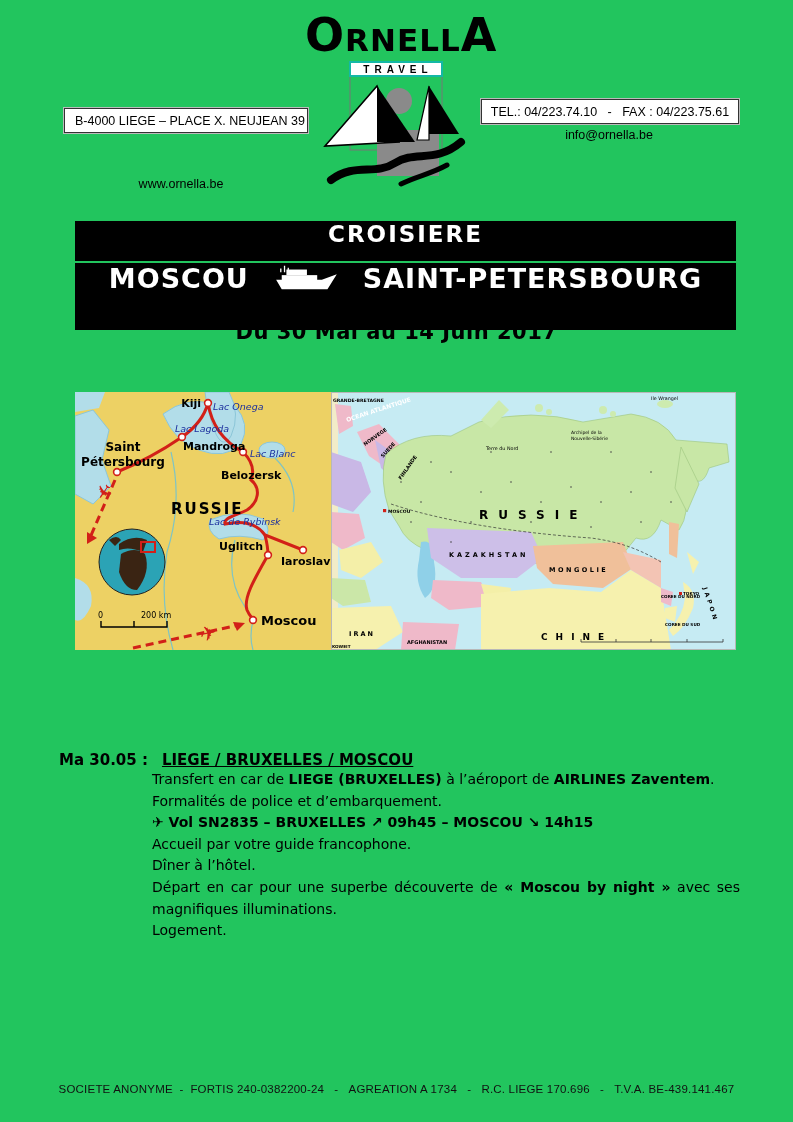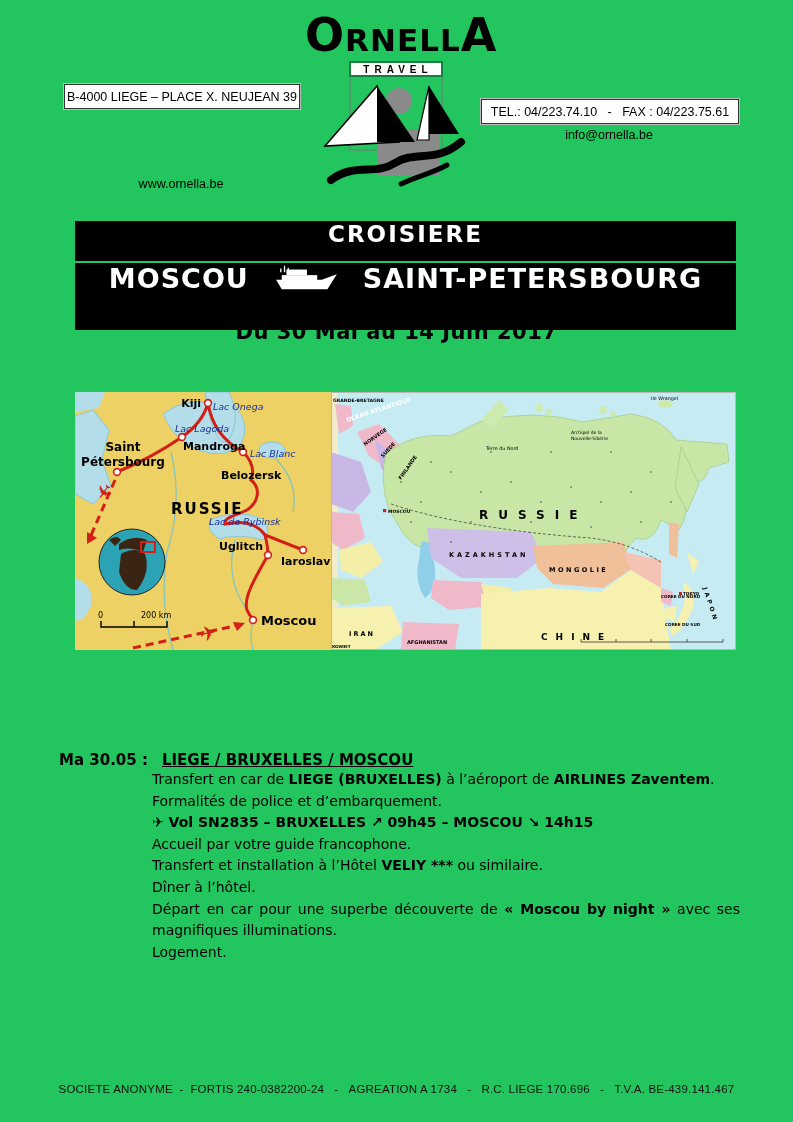--- a/index.html
+++ b/index.html
@@ -2,31 +2,31 @@
 <html><head>
 <meta charset="utf-8">
 <style>
   html,body{margin:0;padding:0;background:#fff;}
   .page{position:relative;width:793px;height:1122px;background:#22c55e;overflow:hidden;
         font-family:"DejaVu Sans",sans-serif;color:#000;}
   
   .hdr-box{position:absolute;border:1px solid #333;box-shadow:0 0 0 1px #bbb;
            font-family:"Liberation Sans",sans-serif;font-size:12.5px;
            display:flex;align-items:center;justify-content:center;background:#fff;white-space:nowrap;}
-  .addr-box{left:64px;top:84px;width:234px;height:23px;}
+  .addr-box{left:64px;top:108px;width:234px;height:23px;padding-left:8px;}
   .tel-box{left:481px;top:99px;width:256px;height:23px;}
   .under-link{position:absolute;text-align:center;font-family:"Liberation Sans",sans-serif;
               font-size:12.5px;}
   .website{left:64px;top:129px;width:234px;margin-top:48px;}
   .email{left:481px;top:128px;width:256px;}
   .logo{position:absolute;left:305px;top:12px;width:182px;height:172px;text-align:center;}
   .logo-word{line-height:1;font-weight:bold;font-size:31px;letter-spacing:1px;}
   .logo-word span{display:inline;}
   .logo-cap{font-size:46px;}
-  .logo-travel{display:inline-block;border:2px solid #15803d;background:#fff;font-size:10px;
+  .logo-travel{display:inline-block;border:2px solid #14b8a6;background:#fff;font-size:10px;
                font-weight:bold;letter-spacing:5px;padding:1px 8px 0 12px;margin-top:-6px;
                position:relative;z-index:2;font-family:"Liberation Sans",sans-serif;}
   .logo-art{display:block;margin:-7px auto 0;}
   
   .banner{position:absolute;left:75px;width:661px;background:#000;color:#fff;
           display:flex;align-items:flex-start;justify-content:center;font-weight:bold;margin-top:35px;}
   .banner1{top:186px;height:40px;font-size:23px;letter-spacing:2px;}
   .banner2{top:228px;height:67px;font-size:27px;letter-spacing:1px;gap:24px;}
   .date-line{position:absolute;left:0;top:320px;width:100%;text-align:center;
              font-size:21px;font-weight:bold;letter-spacing:.5px;}
@@ -269,21 +269,20 @@
   </div>
 
   <div class="itin-head">
     <span>Ma 30.05 :</span><span class="day-title">LIEGE / BRUXELLES / MOSCOU</span>
   </div>
   <div class="itin-body" id="itin-lines">
       <div class="itin-line"><span>Transfert en car de </span><span class="b">LIEGE (BRUXELLES)</span><span> à l’aéroport de </span><span class="b">AIRLINES Zaventem</span><span>.</span></div>
       <div class="itin-line"><span>Formalités de police et d’embarquement.</span></div>
       <div class="itin-line"><span class="b">✈ Vol SN2835 – BRUXELLES ↗ 09h45 – MOSCOU ↘ 14h15</span></div>
       <div class="itin-line"><span>Accueil par votre guide francophone.</span></div>
-      <div class="itin-line"><span>Transfert et installation à l’Hôtel </span><span class="b">VELIY ***</span><span> ou similaire.</span></div>
       <div class="itin-line"><span>Dîner à l’hôtel.</span></div>
       <div class="itin-line justify"><span>Départ en car pour une superbe découverte de </span><span class="b">«&nbsp;Moscou by night&nbsp;»</span><span> avec ses magnifiques illuminations.</span></div>
       <div class="itin-line"><span>Logement.</span></div>
     </div>
 
   <div class="footer">SOCIETE ANONYME&nbsp;&nbsp;-&nbsp;&nbsp;FORTIS 240-0382200-24&nbsp;&nbsp;&nbsp;-&nbsp;&nbsp;&nbsp;AGREATION A 1734&nbsp;&nbsp;&nbsp;-&nbsp;&nbsp;&nbsp;R.C. LIEGE 170.696&nbsp;&nbsp;&nbsp;-&nbsp;&nbsp;&nbsp;T.V.A. BE-439.141.467</div>
 
 </div>
 
 </body></html>

